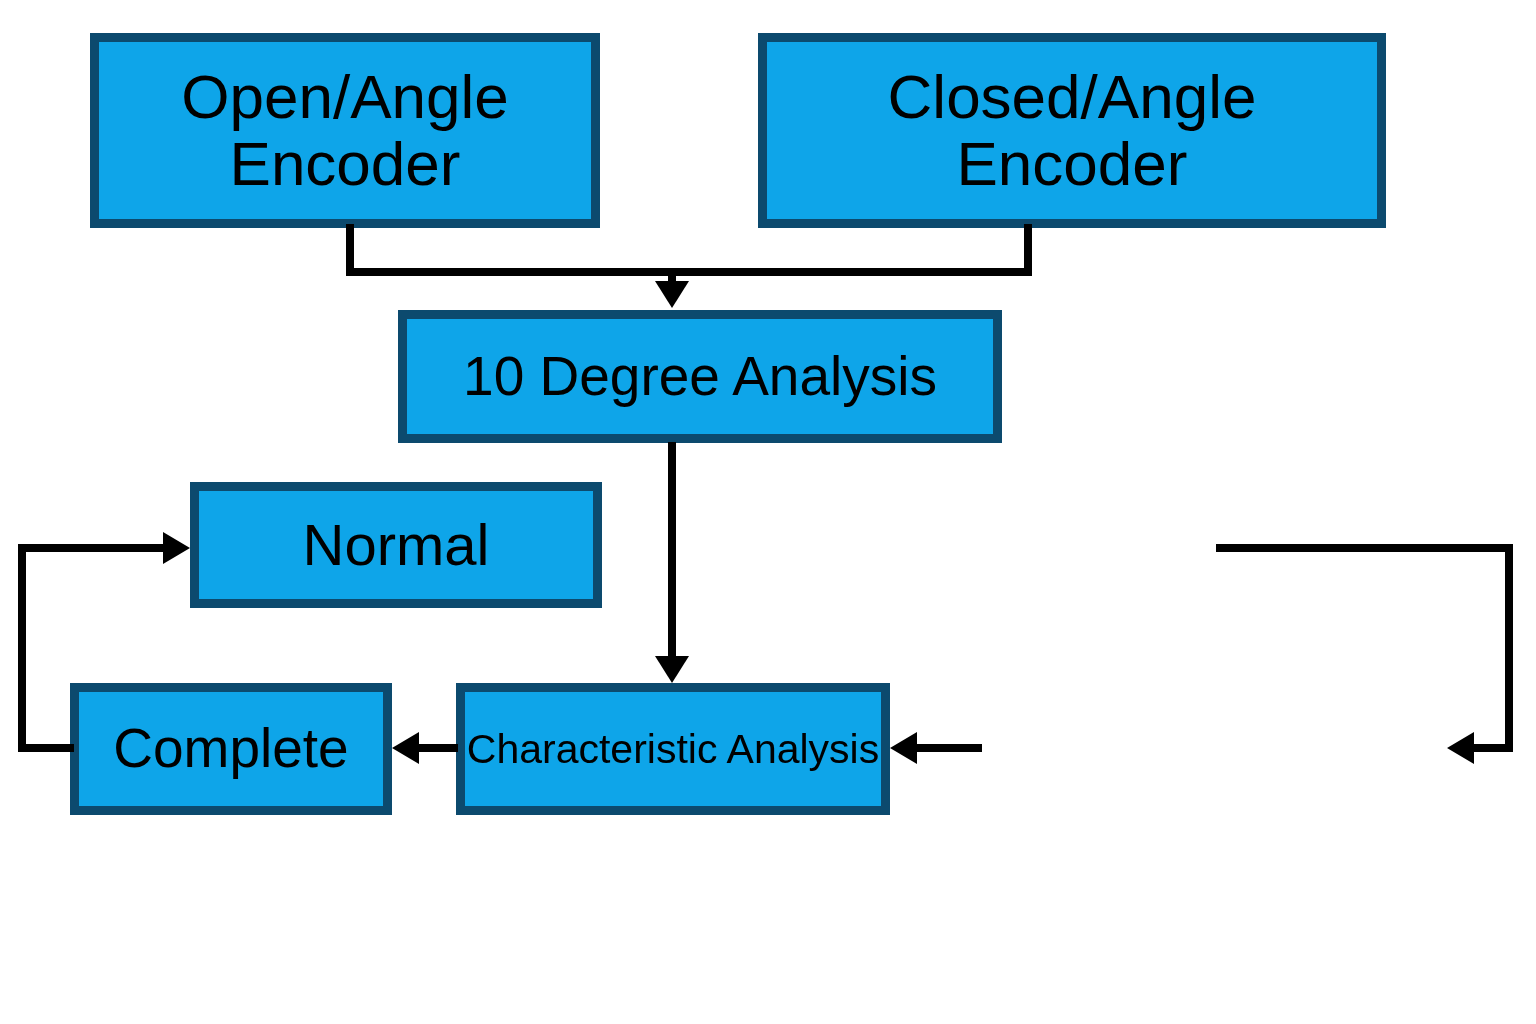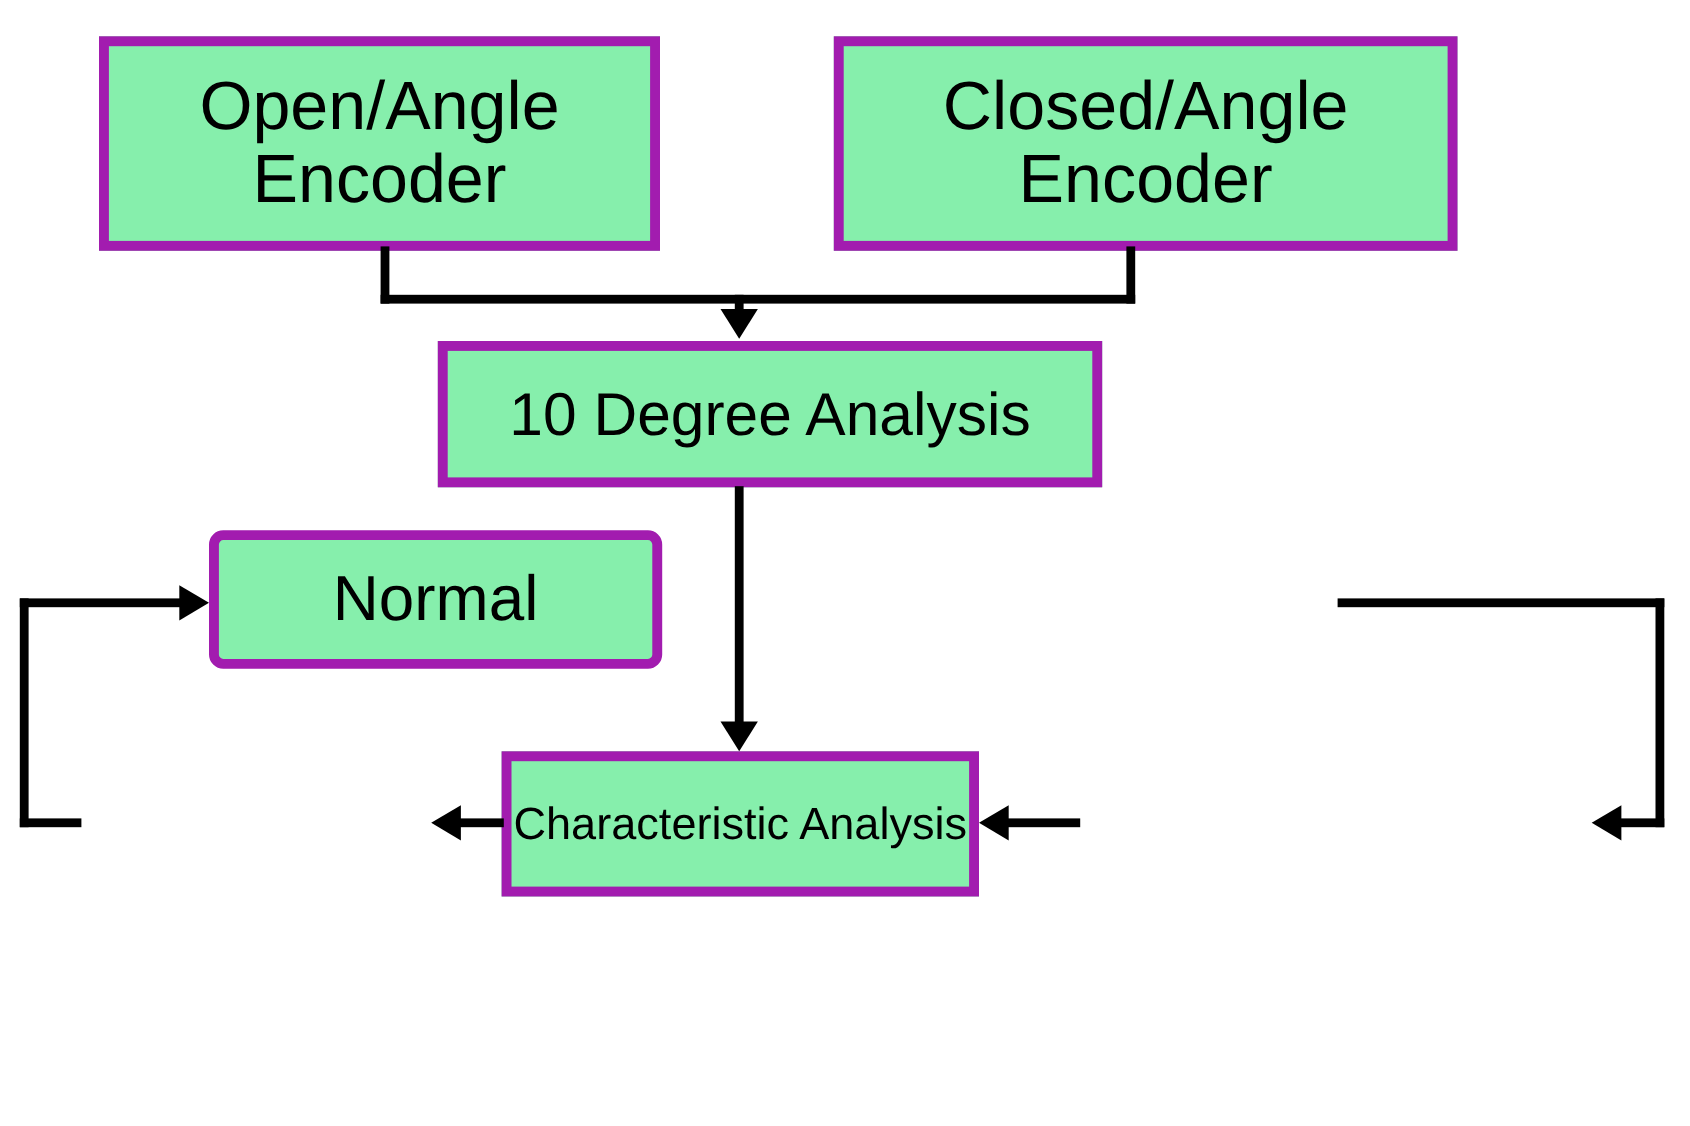--- a/index.html
+++ b/index.html
@@ -12,34 +12,34 @@
     width: 1536px;
     height: 1024px;
     background: #ffffff;
     overflow: hidden;
     font-family: "Liberation Sans", sans-serif;
     color: #000000;
   }
   .node {
     position: absolute;
     box-sizing: border-box;
-    background: #86efac;
-    border: 9px solid #a21caf;
+    background: #0ea5e9;
+    border: 9px solid #0c4a6e;
     display: flex;
     align-items: center;
     justify-content: center;
     text-align: center;
     white-space: pre-line;
     line-height: 1.08;
     color: #000000;
   }
   #n-open      { left: 90px;  top: 33px;  width: 510px; height: 195px; font-size: 62px; }
-  #n-closed    { left: 758px; top: 33px;  width: 567px; height: 195px; font-size: 62px; }
+  #n-closed    { left: 758px; top: 33px;  width: 628px; height: 195px; font-size: 62px; }
   #n-ten       { left: 398px; top: 310px; width: 604px; height: 133px; font-size: 55px; }
-  #n-normal    { left: 190px; top: 482px; width: 412px; height: 126px; font-size: 58px; border-radius: 13px; }
+  #n-normal    { left: 190px; top: 482px; width: 412px; height: 126px; font-size: 58px; }
   #n-abnormal  { left: 723px; top: 482px; width: 499px; height: 126px; font-size: 58px; }
   #n-complete  { left: 70px;  top: 683px; width: 322px; height: 132px; font-size: 55px; }
   #n-char      { left: 456px; top: 683px; width: 434px; height: 132px; font-size: 41px; }
   #n-one       { left: 980px; top: 683px; width: 465px; height: 132px; font-size: 47px; line-height: 1.12; }
 
   .line {
     position: absolute;
     background: #000000;
   }
   .ah {
@@ -86,20 +86,21 @@
 <body>
 
 <div class="canvas">
 
   <div class="node" id="n-open">Open/Angle
 Encoder</div>
   <div class="node" id="n-closed">Closed/Angle
 Encoder</div>
   <div class="node" id="n-ten">10 Degree Analysis</div>
   <div class="node" id="n-normal">Normal</div>
+  <div class="node" id="n-complete">Complete</div>
   <div class="node" id="n-char">Characteristic Analysis</div>
 
   <div class="line" id="l-stub-open"></div>
   <div class="line" id="l-stub-closed"></div>
   <div class="line" id="l-merge-h"></div>
   <div class="line" id="l-drop-stem"></div>
   <div class="ah ah-down" id="ah-into-ten"></div>
 
   <div class="line" id="l-mid-v"></div>
   <div class="ah ah-down" id="ah-into-char-top"></div>

